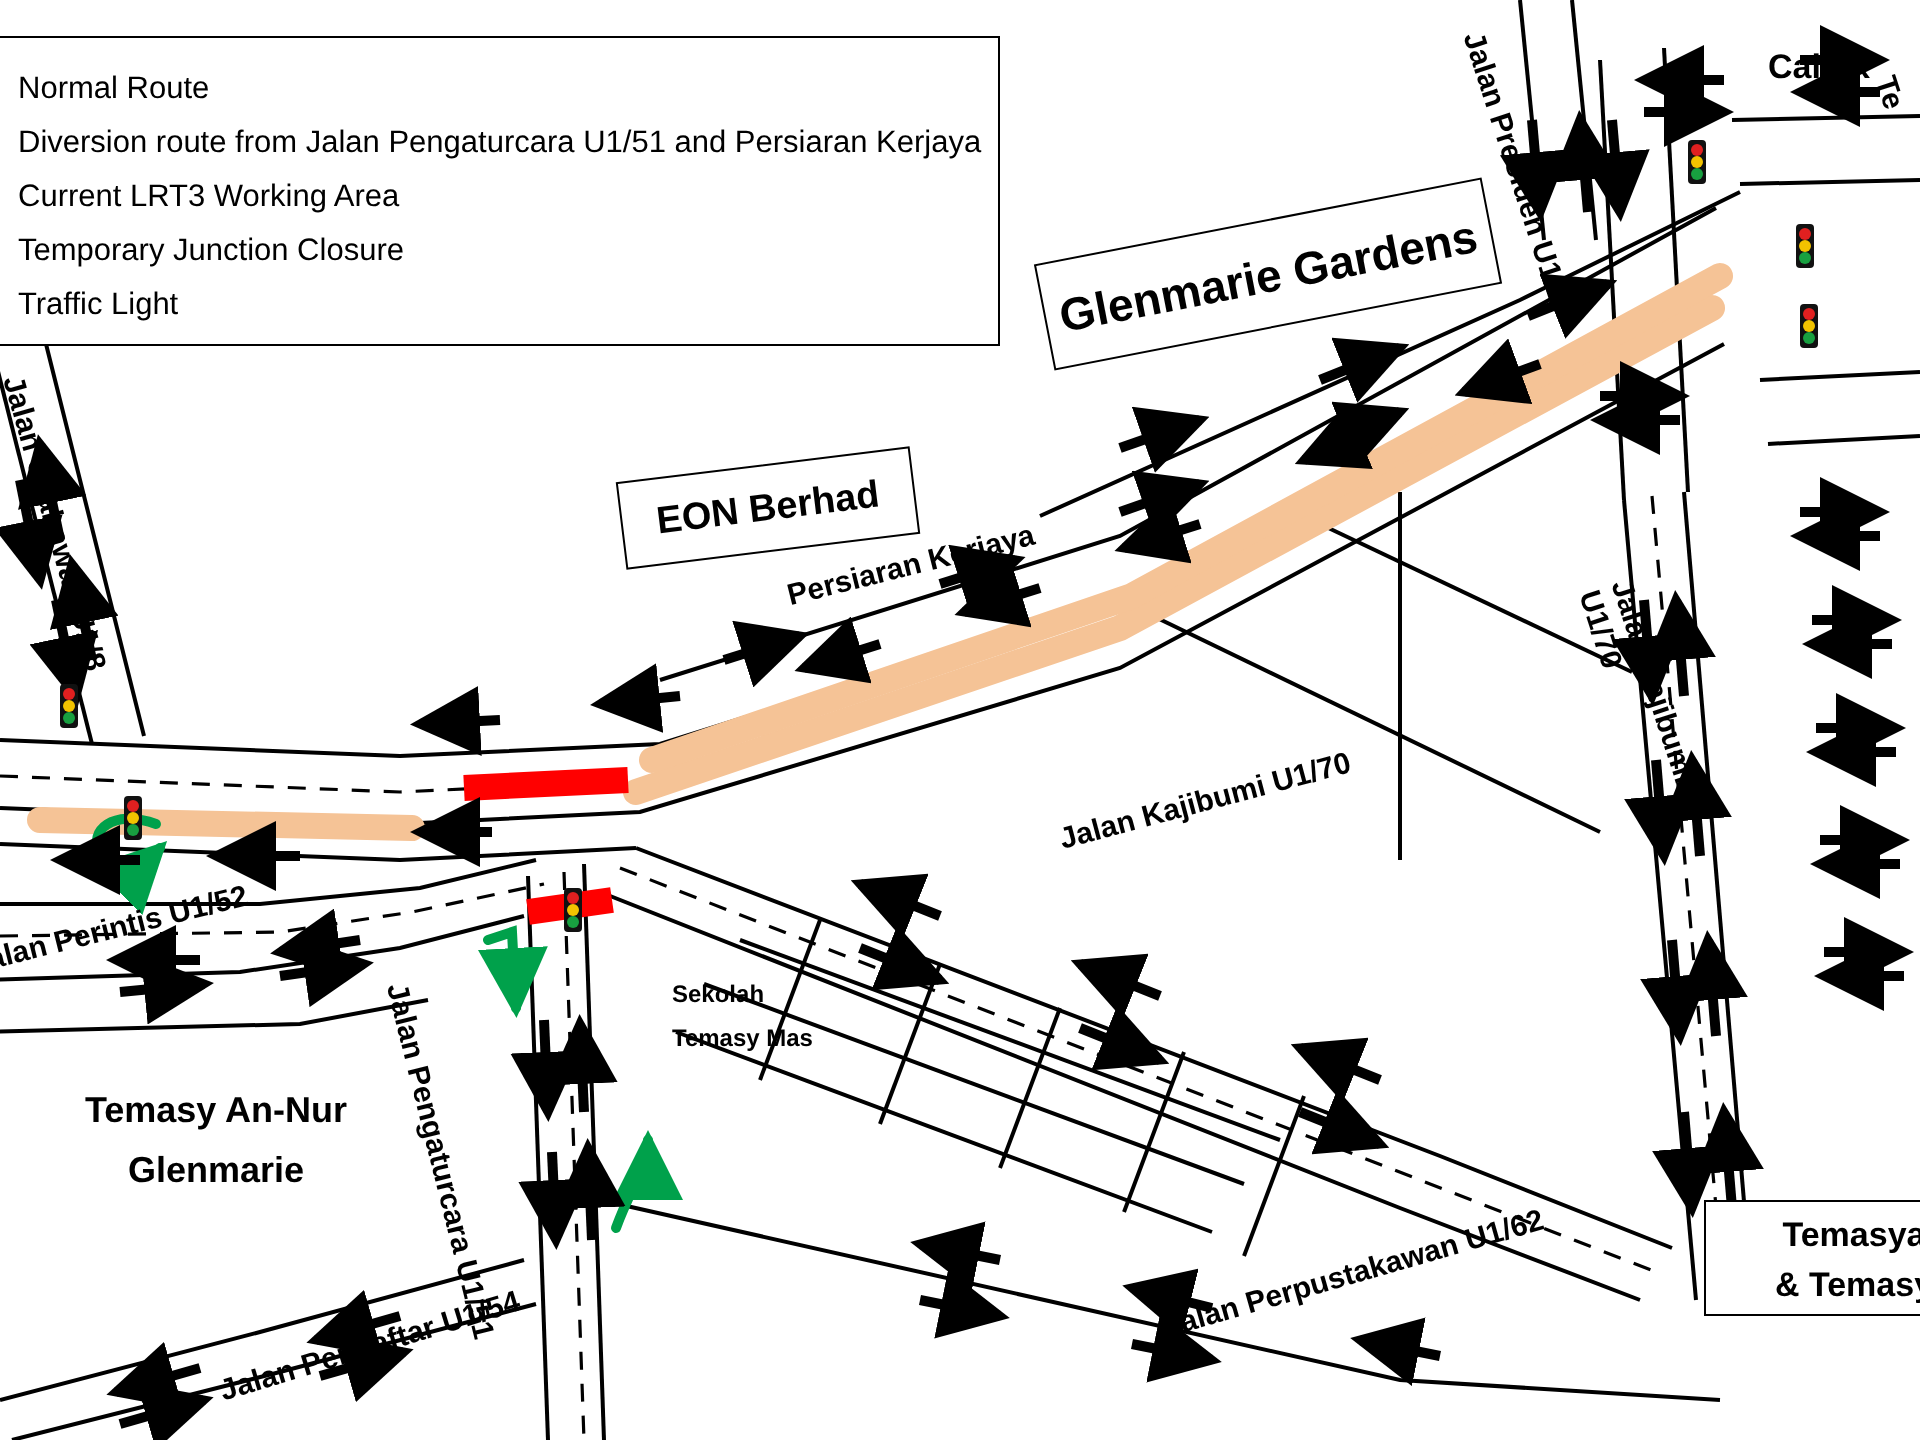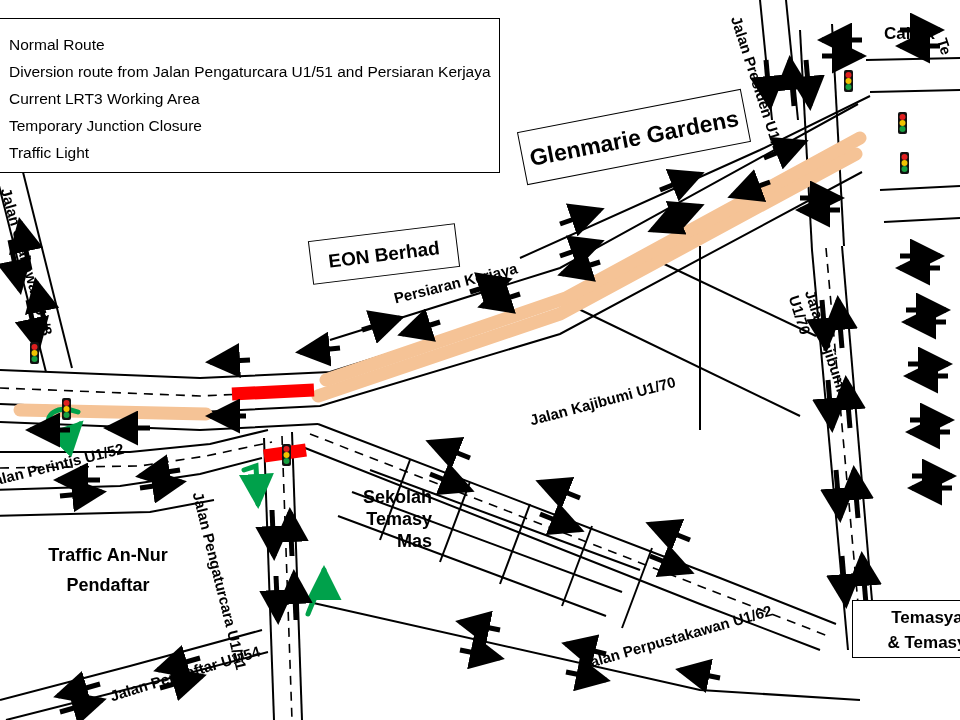--- a/index.html
+++ b/index.html
@@ -56,21 +56,21 @@
   #temasya-box{
     left:852px;top:600px;width:150px;height:58px;
     font-size:17px;line-height:25px;padding-top:4px;
   }
 
   .plain-bold{
     position:absolute;font-weight:bold;color:#000;text-align:center;
   }
   #caltex{left:884px;top:24px;font-size:17px;}
   #masjid{left:18px;top:540px;font-size:18px;line-height:30px;width:180px;}
-  #sekolah{left:336px;top:486px;font-size:18px;line-height:22px;width:96px;text-align:right;}
+  #sekolah{left:336px;top:486px;font-size:12px;line-height:22px;width:96px;text-align:left;}
 
   .rot{position:absolute;transform-origin:0 0;color:#000;font-weight:bold;}
   .street{font-size:15px;}
 </style>
 </head>
 <body>
 
 <svg id="map" viewBox="0 0 960 720">
   <defs>
     <marker id="ah" markerWidth="7" markerHeight="7" refX="6" refY="3.5" orient="auto">
@@ -294,22 +294,22 @@
     <li>Traffic Light</li>
   </ul>
 </div>
 
 <div class="boxlabel" id="eon-berhad">EON Berhad</div>
 <div class="boxlabel" id="glenmarie-gardens">Glenmarie Gardens</div>
 
 <div class="plain-bold" id="caltex">Caltex</div>
 
 <div class="plain-bold" id="masjid">
-  <div>Traffic  An-Nur</div>
-  <div>Pendaftar</div>
+  <div>Temasy  An-Nur</div>
+  <div>Glenmarie</div>
 </div>
 
 <div class="plain-bold" id="sekolah">
   <div>Sekolah</div>
   <div>Temasy Mas</div>
 </div>
 
 <div class="boxlabel" id="temasya-box">
   <div>Temasya</div>
   <div>&amp; Temasy</div>

